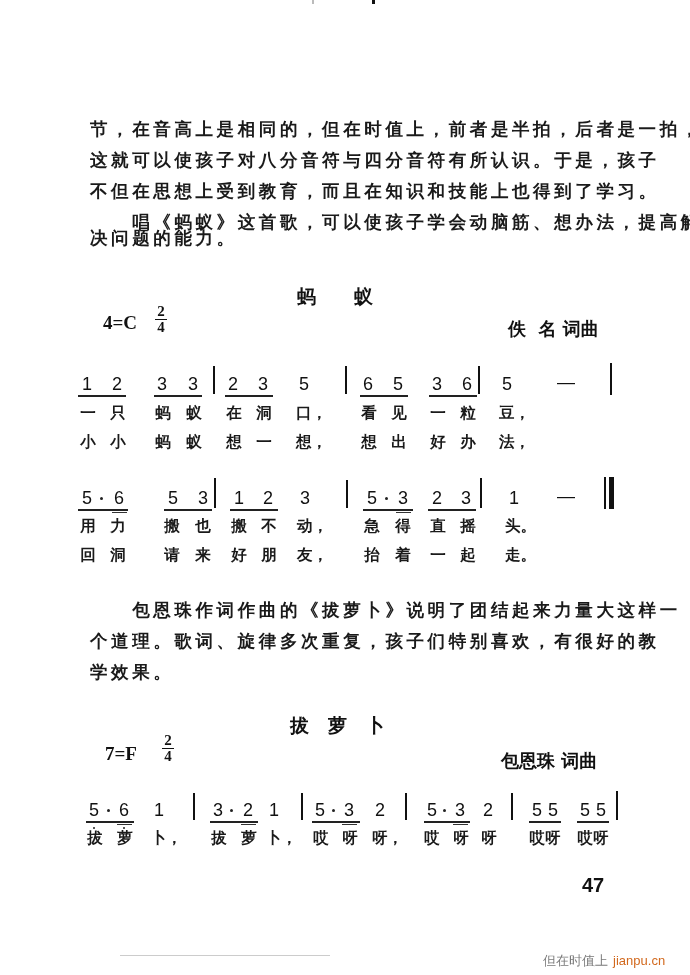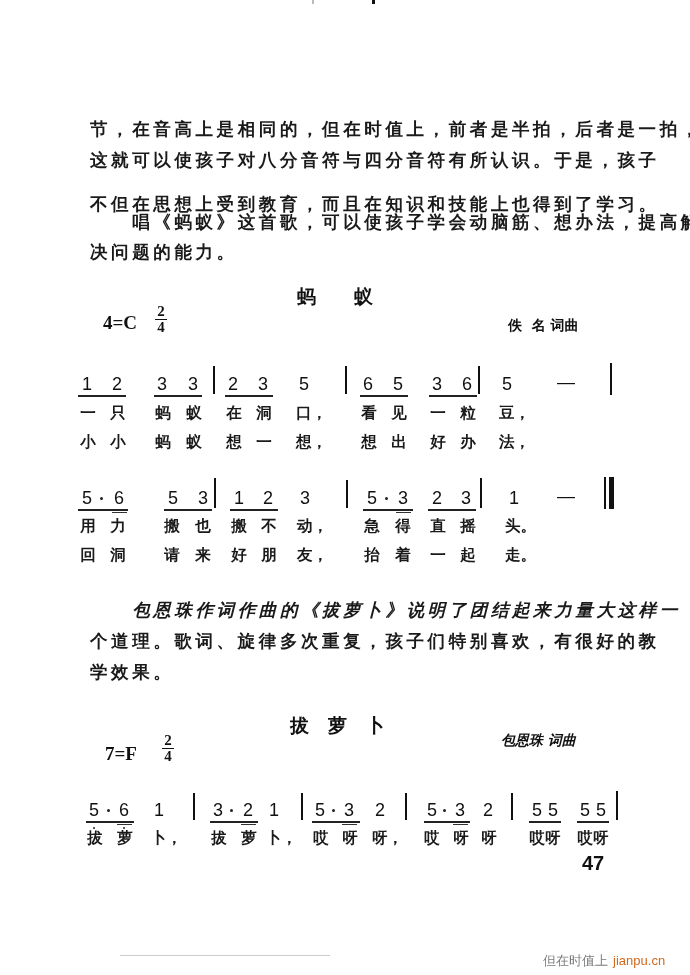--- a/index.html
+++ b/index.html
@@ -9,21 +9,21 @@
   }
   .abs { position: absolute; }
   .para-line {
     position: absolute; left: 90px; font-size: 17.5px; letter-spacing: 3.6px;
     white-space: nowrap; font-weight: bold; color: #1a1a1a;
   }
   .title { font-size: 19px; font-weight: bold; letter-spacing: 0; white-space: pre; }
   .key { font-family: "Liberation Serif", serif; font-weight: bold; font-size: 19px; }
   .timesig { font-family: "Liberation Serif", serif; font-weight: bold; font-size: 15px; line-height: 15px; text-align: center; width: 12px; }
   .timesig .num { border-bottom: 1.5px solid #111; display: block; }
-  .credit { font-size: 14px; font-weight: bold; white-space: pre; }
+  .credit { font-size: 18px; font-weight: bold; white-space: pre; }
   .note {
     position: absolute; font-family: "Liberation Sans", sans-serif; font-size: 18px;
     color: #111; text-align: center; width: 14px; line-height: 20px;
   }
   .beam { position: absolute; height: 1.5px; background: #222; }
   .beam2 { position: absolute; height: 1px; background: #333; }
   .bar { position: absolute; width: 2.2px; background: #111; }
   .bar-thick { position: absolute; width: 5px; background: #111; }
   .dot { position: absolute; width: 3px; height: 3px; background: #222; border-radius: 50%; }
   .lyric {
@@ -37,23 +37,23 @@
 </style>
 </head>
 <body>
 
 <div class="scan-speck" style="left:312px;top:0;width:2px;height:4px;"></div>
 <div class="scan-speck" style="left:372px;top:0;width:3px;height:4px;background:#111;"></div>
 
 <div>
   <div class="para-line" style="top:117px;">节，在音高上是相同的，但在时值上，前者是半拍，后者是一拍，</div>
   <div class="para-line" style="top:148px;">这就可以使孩子对八分音符与四分音符有所认识。于是，孩子</div>
-  <div class="para-line" style="top:192px;">不但在思想上受到教育，而且在知识和技能上也得到了学习。</div>
+  <div class="para-line" style="top:179px;">不但在思想上受到教育，而且在知识和技能上也得到了学习。</div>
   <div class="para-line" style="top:210px;">　　唱《蚂蚁》这首歌，可以使孩子学会动脑筋、想办法，提高解</div>
-  <div class="para-line" style="top:240px;text-align:center;">决问题的能力。</div>
+  <div class="para-line" style="top:226px;text-align:center;">决问题的能力。</div>
 </div>
 
 <div>
   <div class="abs title" style="left:297px;top:284px;">蚂　　蚁</div>
   <div class="abs key" style="left:103px;top:312px;">4=C</div>
   <div class="abs timesig" style="left:155px;top:304px;">
     <span class="num">2</span>
     <span>4</span>
   </div>
   <div class="abs credit" style="left:508px;top:317px;">佚  名 词曲</div>
@@ -168,33 +168,33 @@
     <div class="lyric" style="left:297px;top:546px;width:36px;text-align:left;">友，</div>
     <div class="lyric" style="left:363px;top:546px;">抬</div>
     <div class="lyric" style="left:394px;top:546px;">着</div>
     <div class="lyric" style="left:429px;top:546px;">一</div>
     <div class="lyric" style="left:459px;top:546px;">起</div>
     <div class="lyric" style="left:505px;top:546px;width:36px;text-align:left;">走。</div>
   </div>
 </div>
 
 <div>
-  <div class="para-line" style="top:598px;font-style:italic;">　　包恩珠作词作曲的《拔萝卜》说明了团结起来力量大这样一</div>
+  <div class="para-line" style="top:598px;">　　包恩珠作词作曲的《拔萝卜》说明了团结起来力量大这样一</div>
   <div class="para-line" style="top:629px;">个道理。歌词、旋律多次重复，孩子们特别喜欢，有很好的教</div>
   <div class="para-line" style="top:660px;">学效果。</div>
 </div>
 
 <div>
   <div class="abs title" style="left:290px;top:713px;">拔　萝　卜</div>
   <div class="abs key" style="left:105px;top:743px;">7=F</div>
   <div class="abs timesig" style="left:162px;top:733px;">
     <span class="num">2</span>
     <span>4</span>
   </div>
-  <div class="abs credit" style="left:501px;top:732px;font-style:italic;">包恩珠 词曲</div>
+  <div class="abs credit" style="left:501px;top:749px;">包恩珠 词曲</div>
 
   <div>
     <div class="note" style="left:87px;top:800px;">5</div>
     <div class="dot" style="left:107px;top:809px;"></div>
     <div class="note" style="left:117px;top:800px;">6</div>
     <div class="beam" style="left:86px;top:821px;width:48px;"></div>
     <div class="beam2" style="left:117px;top:824px;width:15px;"></div>
     <div class="dot" style="left:93px;top:827px;width:2px;height:2px;"></div>
     <div class="dot" style="left:123px;top:827px;width:2px;height:2px;"></div>
     <div class="note" style="left:152px;top:800px;">1</div>
@@ -240,20 +240,20 @@
     <div class="lyric" style="left:341px;top:829px;">呀</div>
     <div class="lyric" style="left:372px;top:829px;width:36px;text-align:left;">呀，</div>
     <div class="lyric" style="left:423px;top:829px;">哎</div>
     <div class="lyric" style="left:452px;top:829px;">呀</div>
     <div class="lyric" style="left:480px;top:829px;">呀</div>
     <div class="lyric" style="left:527px;top:829px;width:36px;">哎呀</div>
     <div class="lyric" style="left:575px;top:829px;width:36px;">哎呀</div>
   </div>
 </div>
 
-<div class="abs page-num" style="left:582px;top:852px;">47</div>
+<div class="abs page-num" style="left:582px;top:874px;">47</div>
 
 <div class="scan-speck" style="left:120px;top:955px;width:210px;height:1px;background:#ccc;"></div>
 
 <div class="abs" style="left:543px;top:950px;white-space:nowrap;">
   <span class="watermark-cn">但在时值上</span>
   <span class="watermark-en">jianpu.cn</span>
 </div>
 
 </body></html>

